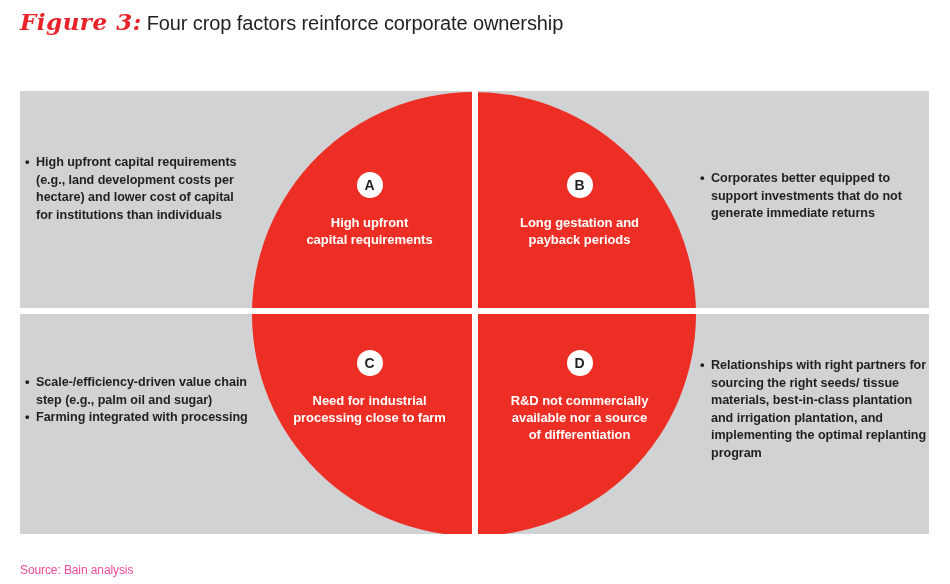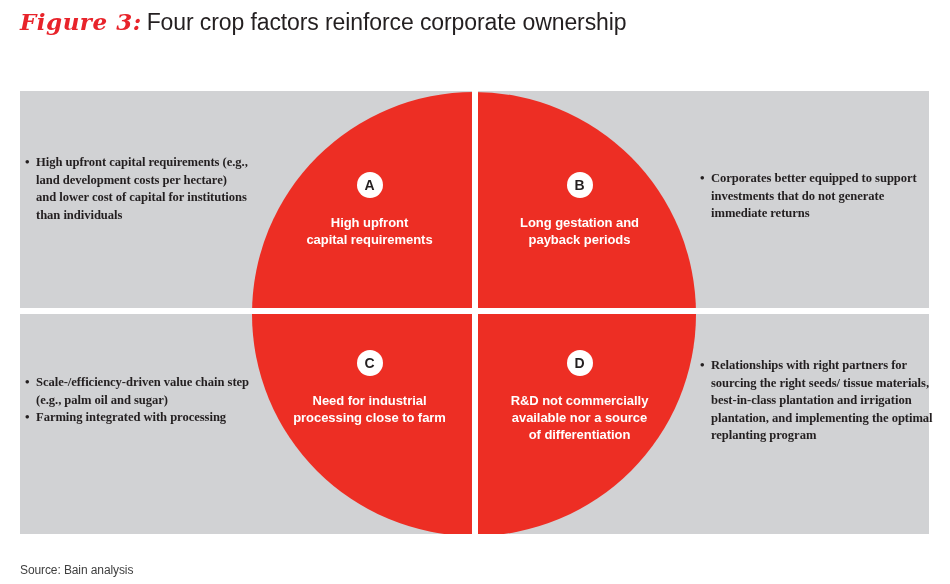--- a/index.html
+++ b/index.html
@@ -29,21 +29,21 @@
     font-family: "DejaVu Serif", serif;
     font-style: italic;
     font-weight: bold;
     font-size: 23px;
     color: #E8232A;
     letter-spacing: 0.5px;
     text-align: right;
   }
   .figure-headline {
     font-family: "Liberation Sans", sans-serif;
-    font-size: 23px;
+    font-size: 20px;
     color: #231f20;
     letter-spacing: -0.1px;
     padding-left: 5px;
   }
 
   
   .panel {
     position: absolute;
     left: 20px;
     top: 91px;
@@ -97,21 +97,20 @@
   }
   .side-text ul {
     margin: 0;
     padding: 0;
     list-style: none;
   }
   .side-text li {
     position: relative;
     padding-left: 11px;
     margin-bottom: 0px;
-    font-family: Liberation Serif, serif;
   }
   .side-text li::before {
     content: "\2022";
     position: absolute;
     left: 0;
     top: -1px;
     font-size: 13px;
   }
 
   #text-top-left   { left: 25px;  top: 154px; width: 225px; }
@@ -150,21 +149,21 @@
   #quad-b { left: 482px; top: 172px; width: 195px; }
   #quad-c { left: 272px; top: 350px; width: 195px; }
   #quad-d { left: 482px; top: 350px; width: 195px; }
 
   
   .source-note {
     position: absolute;
     left: 20px;
     top: 563px;
     font-size: 12px;
-    color: #404040;
+    color: #ec4899;
     letter-spacing: -0.1px;
   }
 </style>
 </head>
 <body>
 
 <div class="figure-title">
   <span class="figure-label">Figure 3:</span><span class="figure-headline">Four crop factors reinforce corporate ownership</span>
 </div>
 

